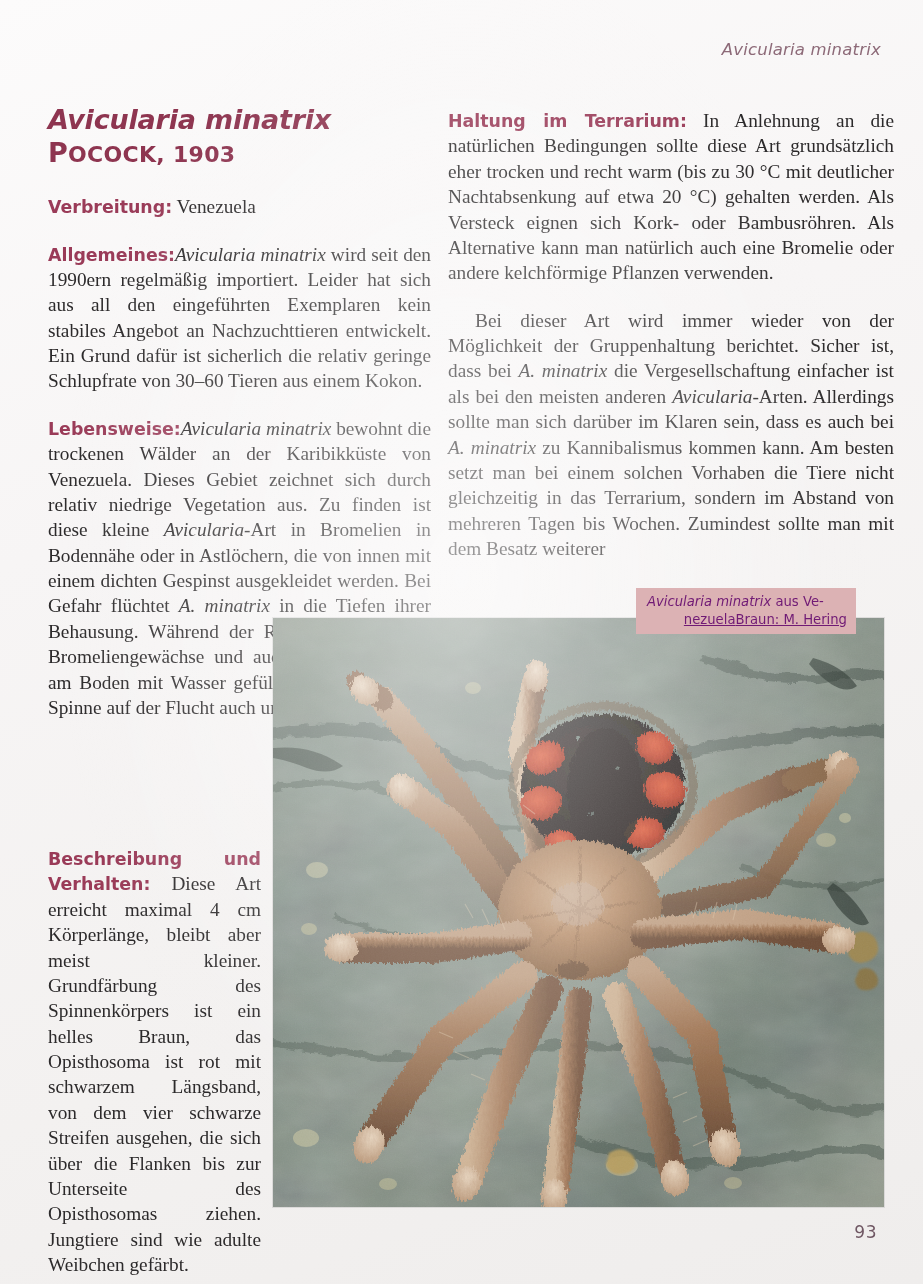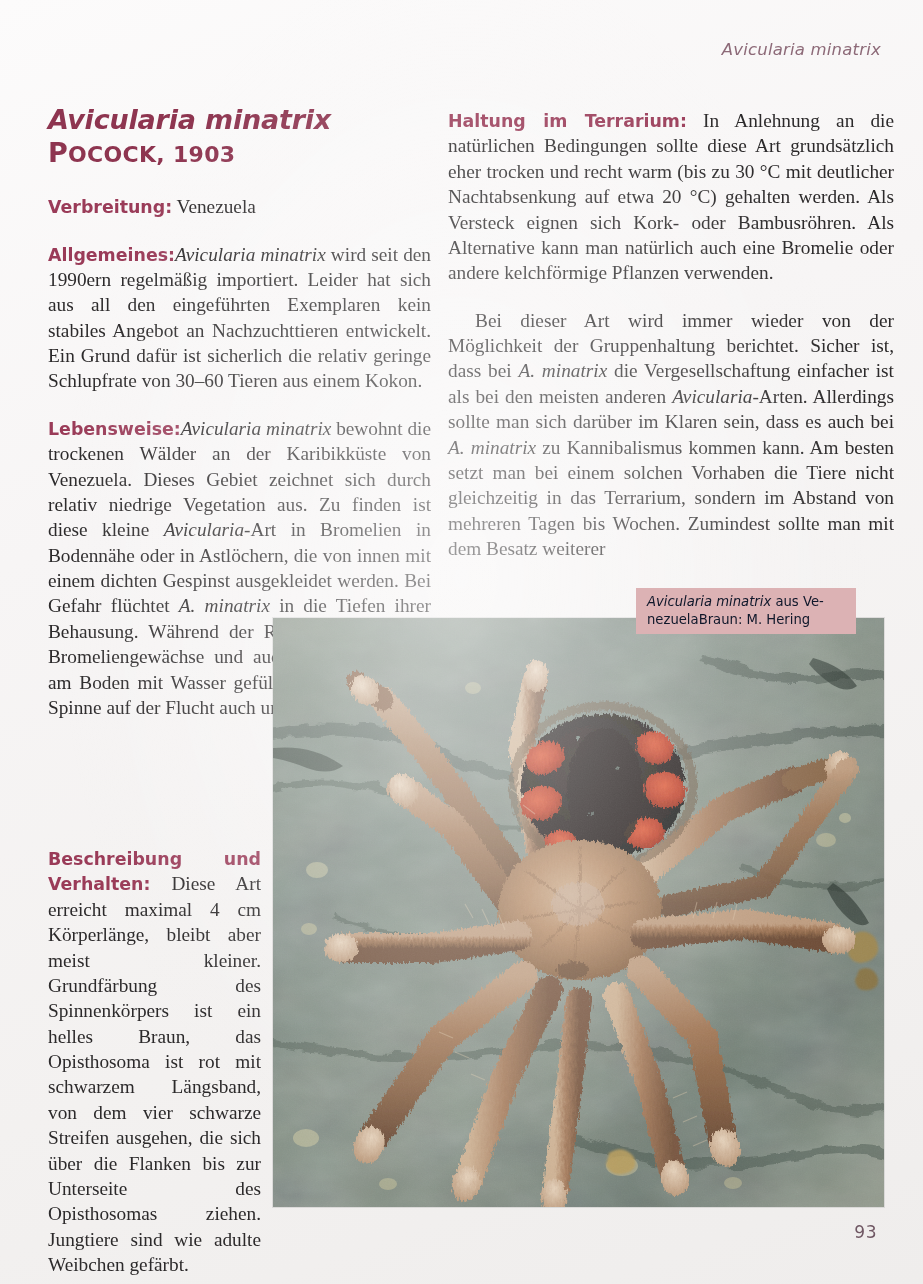--- a/index.html
+++ b/index.html
@@ -97,25 +97,25 @@
   
   .caption{
     position:absolute;
     left:636px; top:588px;
     width:220px; height:46px;
     background:#dcb2b4;
     padding:5px 9px 4px 11px;
     font-family:"DejaVu Sans", sans-serif;
     font-size:13.2px;
     line-height:1.34;
-    color:#0f172a;
+    color:#701a75;
     z-index:5;
   }
   .caption .l1{ display:block; white-space:nowrap; }
-  .caption .l2{ display:flex; justify-content:flex-start; white-space:nowrap; }
+  .caption .l2{ display:flex; justify-content:flex-end; white-space:nowrap;text-decoration:underline; }
   .caption .ital{ font-style:italic; }
 </style>
 </head>
 <body>
 
 <div class="page">
 
   <div class="running-head">Avicularia minatrix</div>
 
   <div class="col-left">

